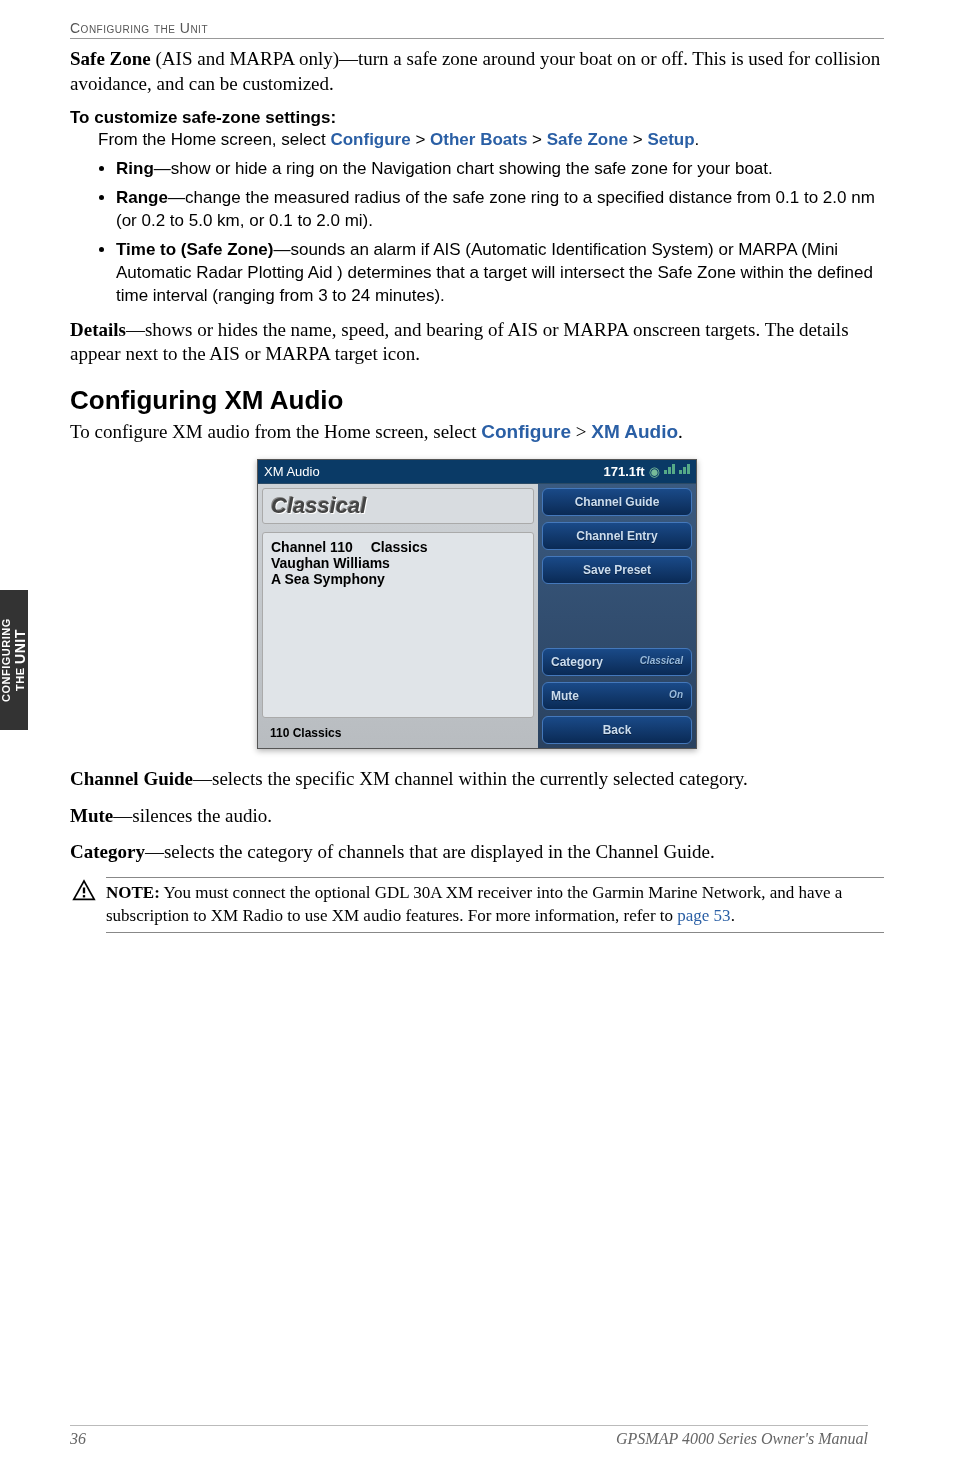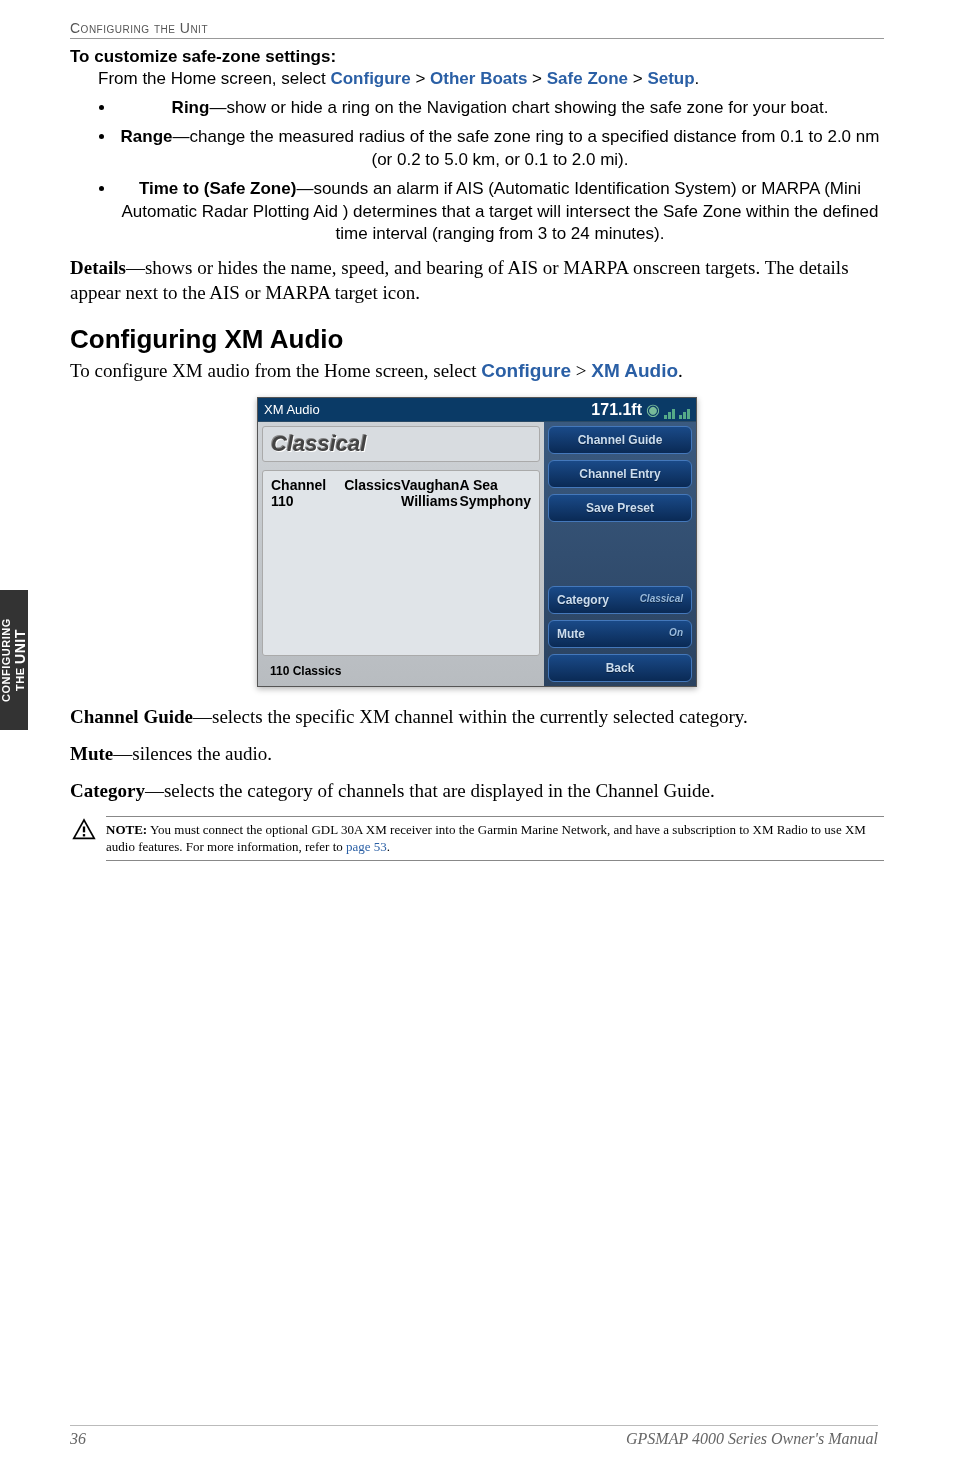--- a/index.html
+++ b/index.html
@@ -6,67 +6,70 @@
   body { font-family: Arial, Helvetica, sans-serif; background: #fff; color: #000; }
   .page { width: 954px; height: 1468px; position: relative; padding: 20px 70px 20px 70px; background: #fff; }
   .header-small { font-variant: small-caps; font-size: 14px; color: #555; letter-spacing: 0.5px; }
   .hr-top { border-top: 1px solid #999; margin: 2px 0 8px; }
   .text { font-family: "Times New Roman", serif; font-size: 19px; line-height: 1.3; margin-bottom: 12px; }
   .bold { font-weight: bold; }
   .sans-bold { font-family: Arial, sans-serif; font-weight: bold; font-size: 17px; margin-top: 8px; }
   .sans { font-family: Arial, sans-serif; font-size: 17px; line-height: 1.4; }
   .indent { margin-left: 28px; }
   .bullet-list { list-style: disc; margin-left: 46px; margin-top: 6px; margin-bottom: 10px; }
-  .bullet-list li { font-family: Arial, sans-serif; font-size: 17px; line-height: 1.35; margin-bottom: 6px; text-align: center; }
+  .bullet-list li { font-family: Arial, sans-serif; font-size: 17px; line-height: 1.35; margin-bottom: 6px; }
   .blue-bold { color: #2a5fa5; font-weight: bold; font-family: Arial, sans-serif; text-align: center; }
   h2.section { font-family: Arial, sans-serif; font-size: 26px; font-weight: bold; margin-top: 18px; margin-bottom: 4px; color: #000; }
   .sidebar-tab { position: absolute; left: 0; top: 590px; width: 28px; height: 140px; background: #333; color: #fff; font-family: Arial, sans-serif; font-size: 11px; font-weight: bold; text-transform: uppercase; writing-mode: vertical-rl; transform: rotate(180deg); display: flex; align-items: center; justify-content: center; text-align: center; letter-spacing: 0.5px; }
   .sidebar-tab .big { font-size: 14px; }
 
   .screenshot { width: 440px; height: 290px; margin: 14px auto 18px; background: linear-gradient(#d0d4d8, #b8bcc0); border: 1px solid #555; display: flex; flex-direction: column; font-family: Arial, sans-serif; box-shadow: 0 2px 6px rgba(0,0,0,0.3); }
   .ss-header { height: 24px; background: #0a3a66; color: #fff; display: flex; align-items: center; padding: 0 6px; font-size: 13px; justify-content: space-between; border-bottom: 1px solid #2a4a66; }
-  .ss-header .right-icons { display: flex; align-items: flex-end; gap: 4px; font-size: 16px; }
+  .ss-header .right-icons { display: flex; align-items: flex-start; gap: 4px; font-size: 13px; }
   .ss-body { flex: 1; display: flex; }
   .ss-left { flex: 1; display: flex; flex-direction: column; }
   .ss-classical { margin: 4px; padding: 4px 8px; background: #d8dce0; border: 1px solid #aaa; border-radius: 3px; font-size: 22px; font-weight: bold; color: #444; font-style: italic; font-family: "Arial Black", Arial, sans-serif; text-shadow: 1px 1px 0 #fff, -1px -1px 0 #888; }
-  .ss-info { margin: 4px; padding: 6px 8px; background: #e0e4e8; border: 1px solid #aaa; border-radius: 3px; flex: 1; display: flex; flex-direction: row; font-size: 14px; font-weight: bold; color: #000; }
+  .ss-info { margin: 4px; padding: 6px 8px; background: #e0e4e8; border: 1px solid #aaa; border-radius: 3px; flex: 1; display: flex; flex-direction: column; font-size: 14px; font-weight: bold; color: #000; }
   .ss-info .row { display: flex; gap: 18px; }
   .ss-bottom-label { margin: 0 4px 4px; padding: 4px 8px; font-size: 12px; font-weight: bold; color: #000; }
   .ss-right { width: 158px; display: flex; flex-direction: column; padding: 4px; gap: 6px; background: linear-gradient(#3a5a80, #2a4260); }
   .ss-btn { background: linear-gradient(#1a4a88, #0a2a55); border: 1px solid #4478bb; border-radius: 6px; color: #cde; font-size: 12px; font-weight: bold; text-align: center; padding: 6px 4px; text-shadow: 0 1px 0 rgba(0,0,0,0.4); }
   .ss-btn.row-btn { display: flex; justify-content: space-between; padding: 6px 8px; }
   .ss-btn .val { font-size: 10px; color: #9bd; font-style: italic; }
   .spacer { flex: 1; }
 
   .note-row { display: flex; gap: 8px; margin-top: 8px; align-items: flex-start; }
   .note-icon { width: 28px; height: 28px; flex-shrink: 0; }
-  .note-box { flex: 1; border-top: 1px solid #888; border-bottom: 1px solid #888; padding: 4px 0; font-family: "Times New Roman", serif; font-size: 13px; line-height: 1.35; }
+  .note-box { flex: 1; border-top: 1px solid #888; border-bottom: 1px solid #888; padding: 4px 0; font-family: "Times New Roman", serif; font-size: 17px; line-height: 1.35; }
   .link { color: #2a5fa5; }
 
-  .footer { position: absolute; bottom: 20px; left: 70px; right: 76px; display: flex; justify-content: space-between; font-family: "Times New Roman", serif; font-style: italic; font-size: 16px; color: #666; border-top: 1px solid #bbb; padding-top: 4px; }
+  .footer { position: absolute; bottom: 20px; left: 70px; right: 86px; display: flex; justify-content: space-between; font-family: "Times New Roman", serif; font-style: italic; font-size: 16px; color: #666; border-top: 1px solid #bbb; padding-top: 4px; }
 
   .signal-bars { display: inline-flex; align-items: flex-end; gap: 1px; }
   .signal-bars span { width: 3px; background: #5a8; display: inline-block; }
 </style>
 </head>
 <body>
 
 <div class="page">
 
   <div class="header-small">Configuring the Unit</div>
   <div class="hr-top"></div>
 
   <div class="sidebar-tab">
     <span>
       <span>Configuring</span><br>
       <span>the</span>
       <span class="big">Unit</span>
     </span>
   </div>
 
+  <p class="text">
+    <span class="bold">Safe Zone</span><span> (AIS and MARPA only)—turn a safe zone around your boat on or off. This is used for collision avoidance, and can be customized.</span>
+  </p>
 
   <div class="sans-bold">To customize safe-zone settings:</div>
   <div class="sans indent">
     <span>From the Home screen, select </span><span class="blue-bold">Configure</span><span> &gt; </span><span class="blue-bold">Other Boats</span><span> &gt; </span><span class="blue-bold">Safe Zone</span><span> &gt; </span><span class="blue-bold">Setup</span><span>.</span>
   </div>
 
   <ul class="bullet-list">
     <li><span class="bold">Ring</span><span>—show or hide a ring on the Navigation chart showing the safe zone for your boat.</span></li>
     <li><span class="bold">Range</span><span>—change the measured radius of the safe zone ring to a specified distance from 0.1 to 2.0 nm (or 0.2 to 5.0 km, or 0.1 to 2.0 mi).</span></li>
     <li><span class="bold">Time to (Safe Zone)</span><span>—sounds an alarm if AIS (Automatic Identification System) or MARPA (Mini Automatic Radar Plotting Aid ) determines that a target will intersect the Safe Zone within the defined time interval (ranging from 3 to 24 minutes).</span></li>

